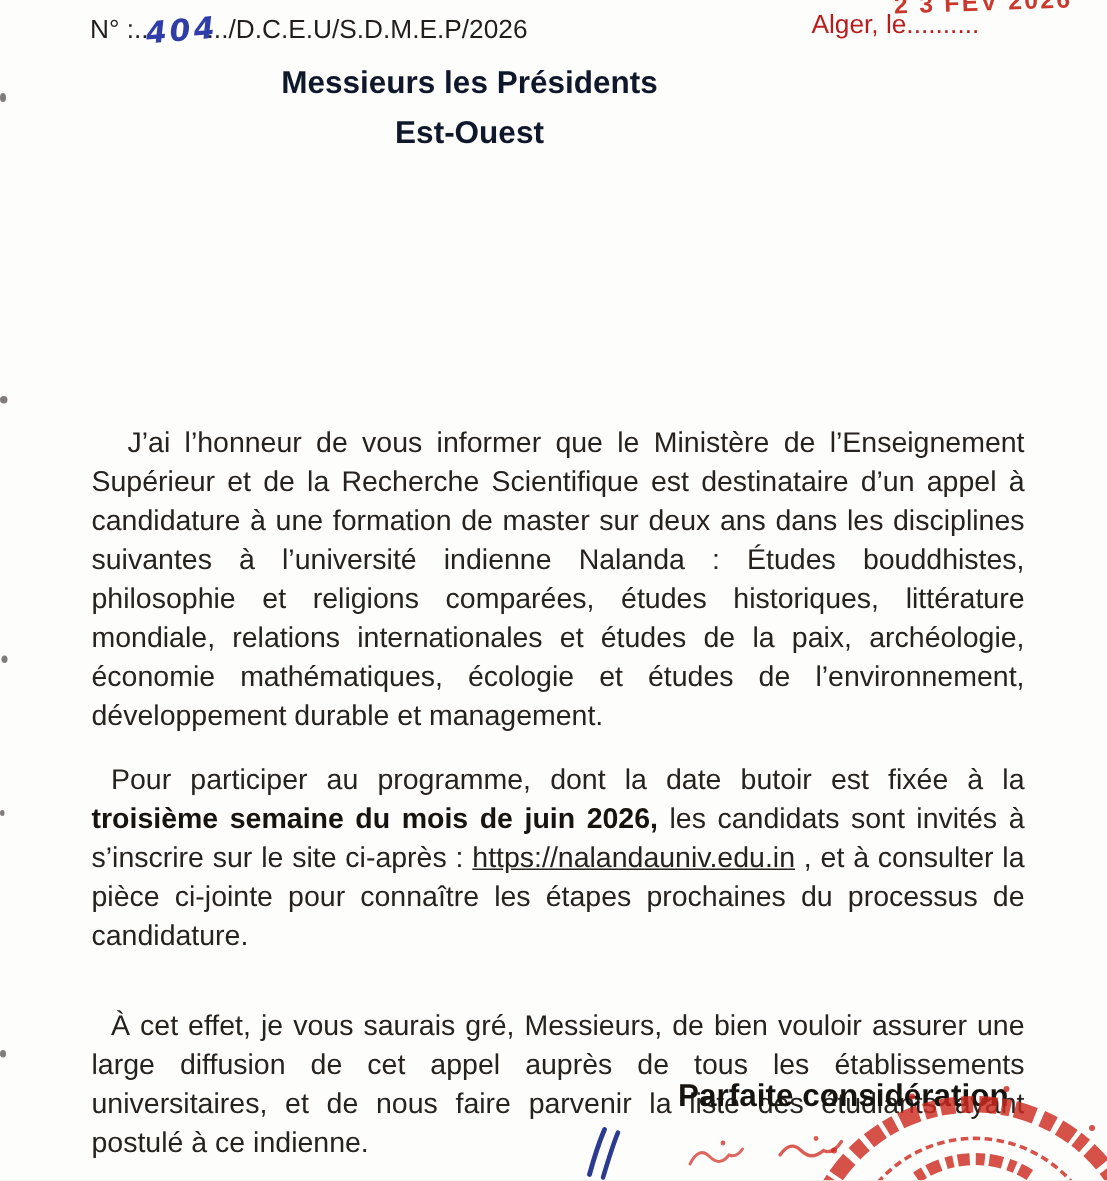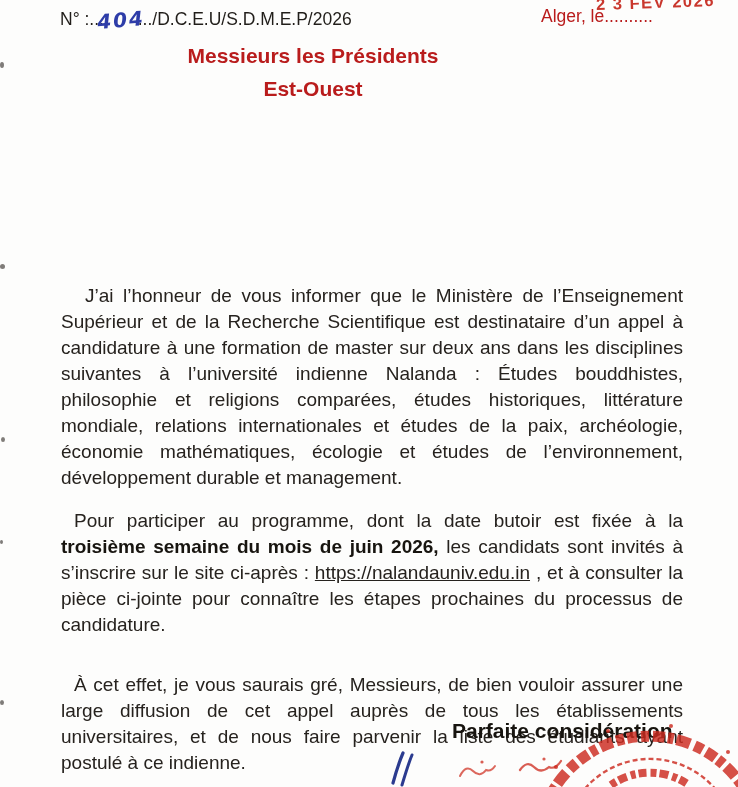--- a/index.html
+++ b/index.html
@@ -15,21 +15,21 @@
     color:#2e3da8; font-size:20px; letter-spacing:2px; transform:rotate(-5deg) translateY(2px);
     margin:0 -7px;
   }
   .date-line { position:absolute; left:541px; top:6px; font-size:17.5px; color:#b91c1c; white-space:nowrap; }
   .date-stamp {
     position:absolute; left:596px; top:-7px; color:#c5271c; font-weight:700; font-size:16.5px;
     letter-spacing:1.5px; white-space:nowrap; transform:rotate(-2deg); opacity:.92;
   }
   
   .recipient { position:absolute; left:0; top:39px; width:626px; text-align:center;
-    font-weight:700; font-size:21px; line-height:33px; color:#b91c1c; }
+    font-weight:700; font-size:21px; line-height:33px; color:#0f172a; }
   
   .par { position:absolute; left:61px; width:622px; font-size:19px; line-height:26px;
     text-align:justify; color:#26221e; }
   .subject { top:155px; }
   .subject .lbl { font-weight:700; text-decoration:underline; color:#17140f; }
   .subject .sep { font-weight:700; color:#17140f; }
   .p1 { top:271px; text-indent:24px;margin-top:12px; }
   .p2 { top:508px; text-indent:13px; }
   .p3 { top:672px; text-indent:13px; }
   .bold-inline { font-weight:700; color:#17140f; }

